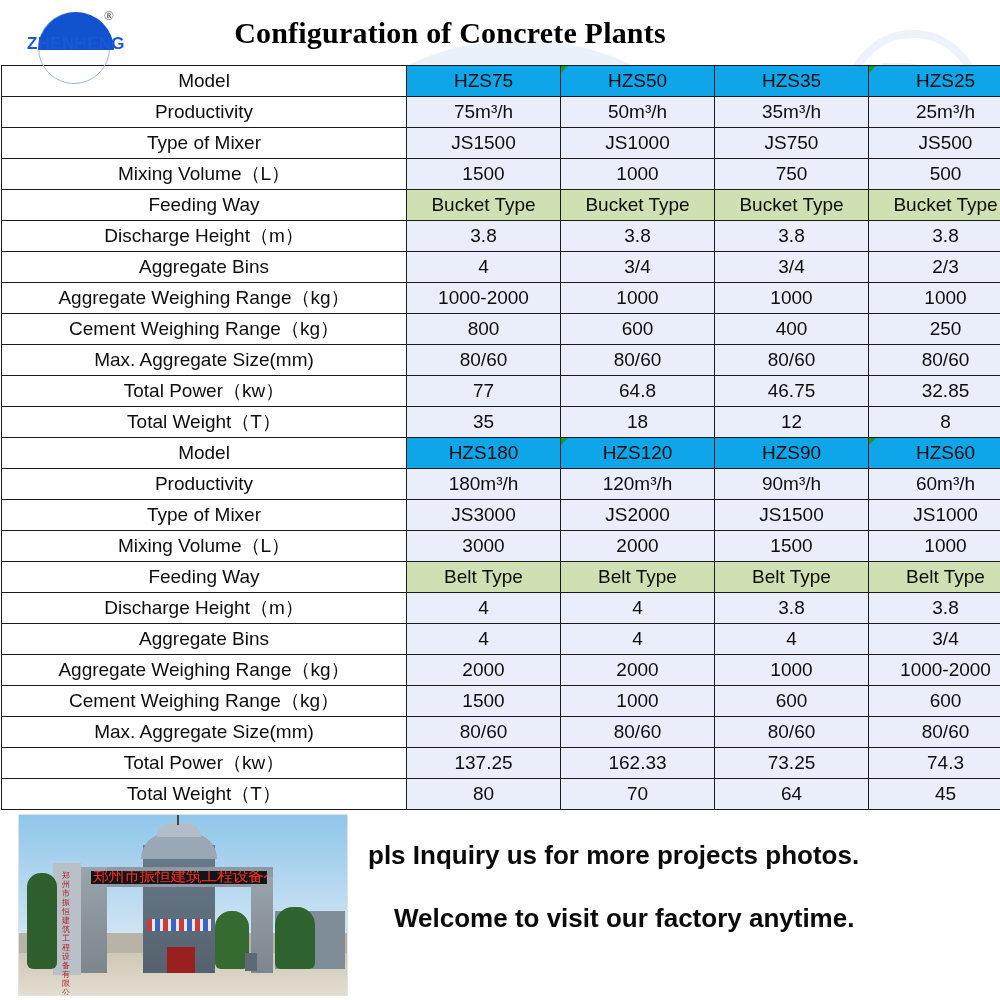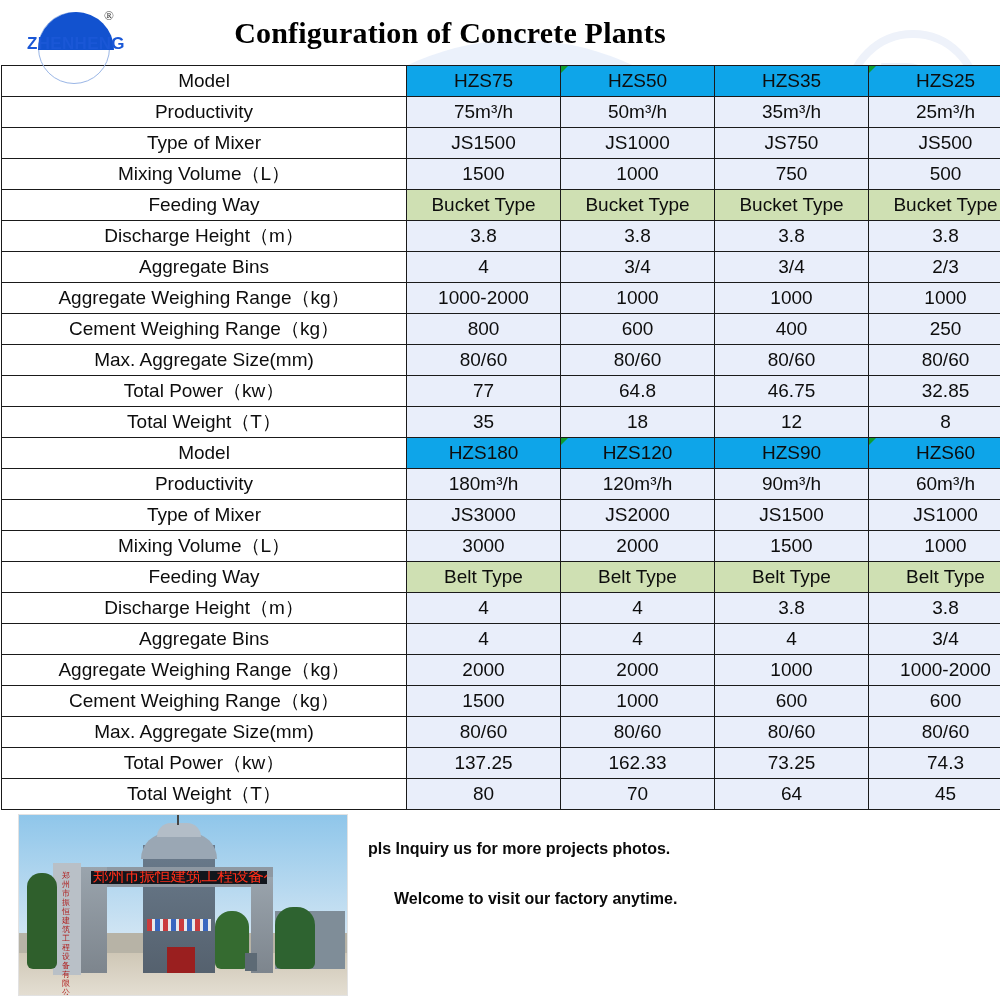--- a/index.html
+++ b/index.html
@@ -248,21 +248,21 @@
     opacity:.85;
   }
   .kiosk{
     position:absolute;left:226px;top:138px;width:12px;height:18px;background:#5d6a75;
   }
 
   #promo{
     position:absolute;left:368px;top:40px;width:600px;
   }
   .promo-line{
-    font-size:16px;font-weight:bold;color:#0a0a0a;
+    font-size:26px;font-weight:bold;color:#0a0a0a;
     font-family:"Liberation Sans", sans-serif;
     margin-bottom:32px;
     white-space:nowrap;
   }
   .promo-line.second{ padding-left:26px; }
 </style>
 </head>
 <body>
 
 <div id="watermark">

